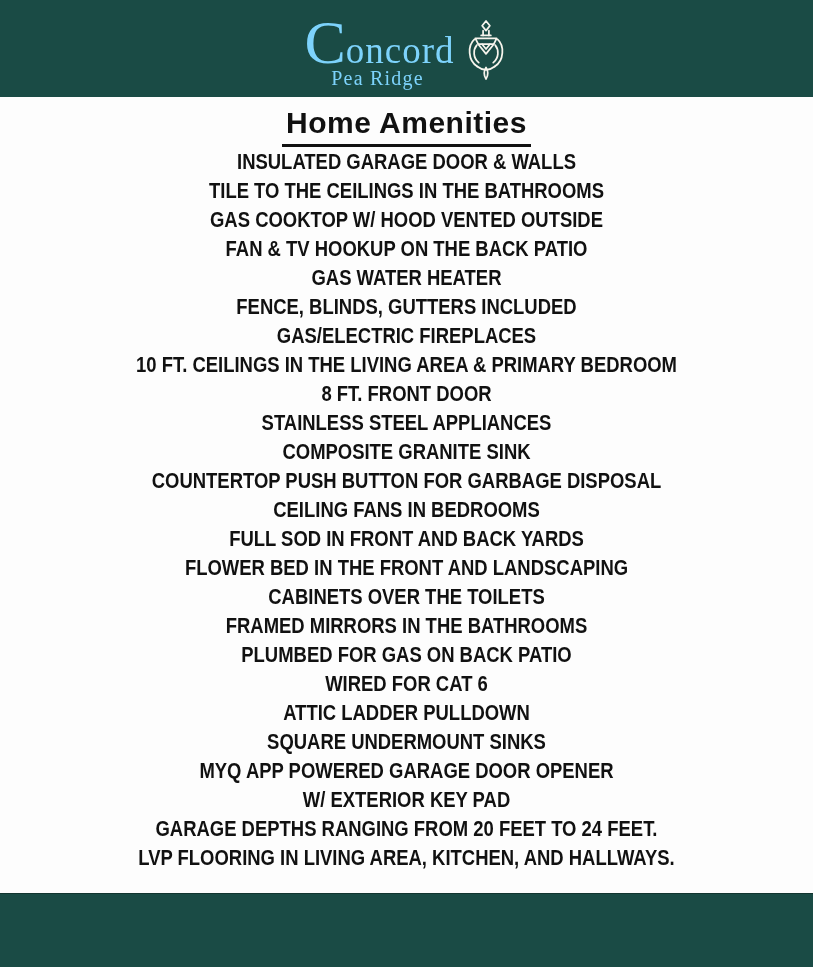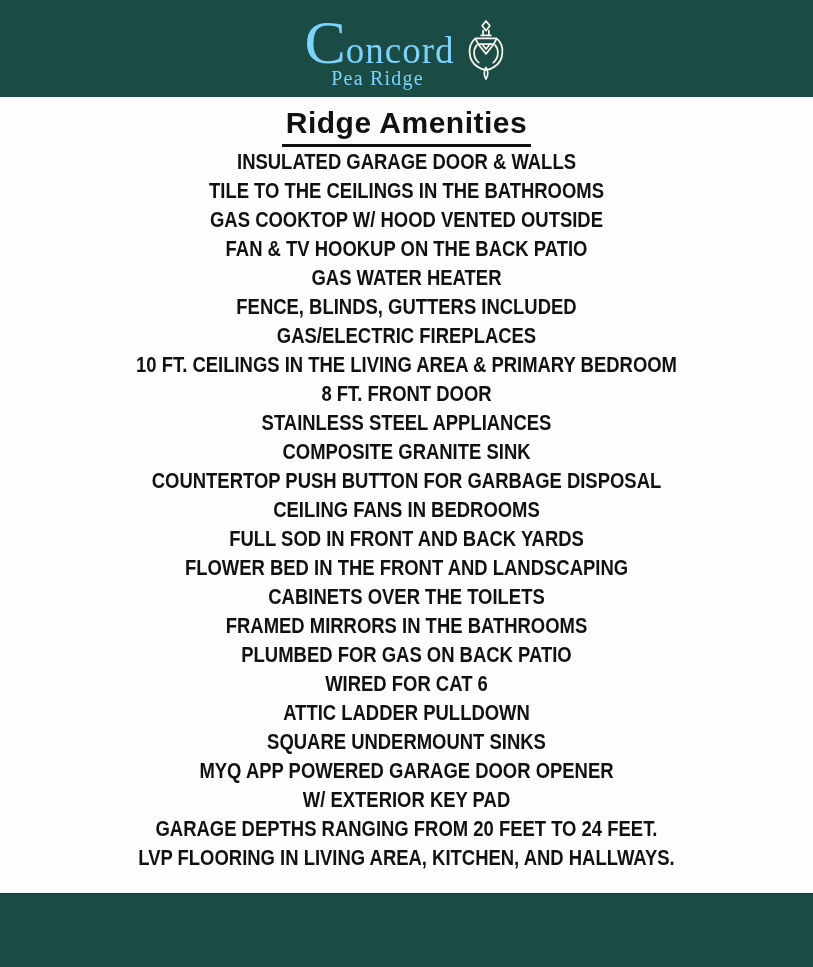--- a/index.html
+++ b/index.html
@@ -117,21 +117,21 @@
         <path d="M31.5 27 C35.5 32 35.5 40 29.5 45"></path>
 
         <path d="M13 49 Q22 56 31 49"></path>
 
         <path d="M22 50 C19.5 54 19.5 58 22 62 C24.5 58 24.5 54 22 50 Z"></path>
       </svg>
     </div>
   </div>
 
   <div class="content">
-    <h1 class="page-title">Ridge Amenities</h1>
+    <h1 class="page-title">Home Amenities</h1>
     <div class="amenities-list">
         <div class="amenity">INSULATED GARAGE DOOR &amp; WALLS</div>
         <div class="amenity">TILE TO THE CEILINGS IN THE BATHROOMS</div>
         <div class="amenity">GAS COOKTOP W/ HOOD VENTED OUTSIDE</div>
         <div class="amenity">FAN &amp; TV HOOKUP ON THE BACK PATIO</div>
         <div class="amenity">GAS WATER HEATER</div>
         <div class="amenity">FENCE, BLINDS, GUTTERS INCLUDED</div>
         <div class="amenity">GAS/ELECTRIC FIREPLACES</div>
         <div class="amenity">10 FT. CEILINGS IN THE LIVING AREA &amp; PRIMARY BEDROOM</div>
         <div class="amenity">8 FT. FRONT DOOR</div>

